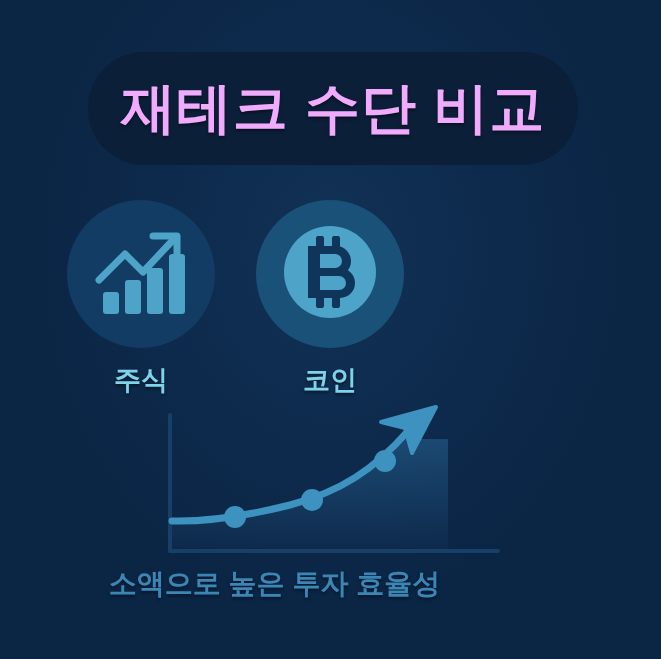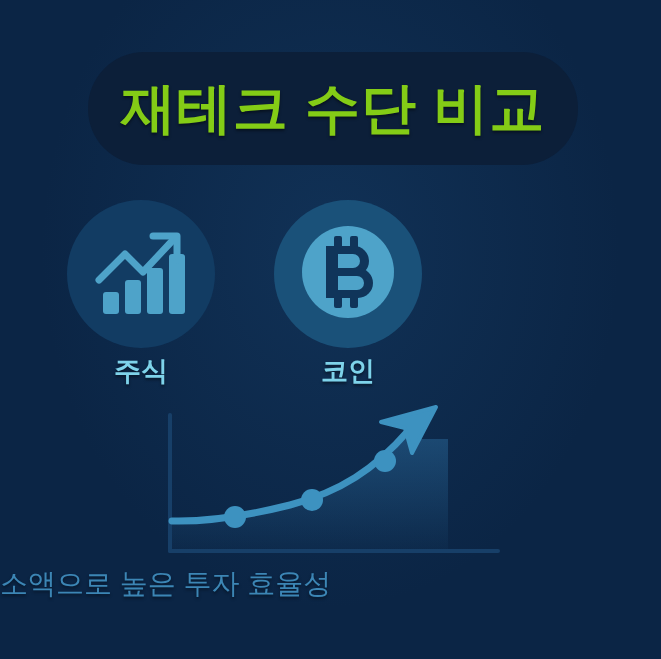--- a/index.html
+++ b/index.html
@@ -37,21 +37,21 @@
     top: 52px;
     width: 490px;
     height: 113px;
     background: #0c1f39;
     border-radius: 56px;
     display: flex;
     align-items: center;
     justify-content: center;
   }
   .title-text {
-    color: #84cc16;
+    color: #f0abfc;
     font-size: 55px;
     font-weight: bold;
     letter-spacing: 1px;
     line-height: 1;
     text-shadow: 0 2px 3px rgba(0,0,0,0.45);
     white-space: nowrap;
   }
 
   
   .icon-row {
@@ -60,39 +60,39 @@
     top: 200px;
     width: 661px;
     height: 200px;
   }
   .icon-item {
     position: absolute;
     width: 150px;
     text-align: center;
   }
   .icon-item.pos-0 { left: 66px; }
-  .icon-item.pos-1 { left: 273px; }
+  .icon-item.pos-1 { left: 255px; }
   .icon-item.pos-2 { left: 445px; }
 
   .icon-circle {
     width: 148px;
     height: 148px;
     border-radius: 50%;
     margin: 0 auto;
     display: flex;
     align-items: center;
     justify-content: center;
     background: #123c63;
   }
   .icon-item.pos-1 .icon-circle {
     background: #1a5179;
   }
 
   .icon-label {
-    margin-top: 10px;
+    margin-top: 19px;
     color: #7ed3ea;
     font-size: 27px;
     font-weight: bold;
     line-height: 1;
     text-shadow: 0 2px 3px rgba(0,0,0,0.45);
   }
 
   
   .growth-chart {
     position: absolute;
@@ -106,23 +106,24 @@
     width: 370px;
     height: 170px;
   }
 
   
   .caption {
     position: absolute;
     left: 0;
     top: 570px;
     width: 549px;
+    text-align: center;
     color: #3c86b5;
     font-size: 28px;
-    font-weight: normal;
+    font-weight: bold;
     line-height: 1;
     text-shadow: 0 2px 3px rgba(0,0,0,0.4);
   }
 </style>
 </head>
 <body>
 
 <div class="bg-texture"></div>
 
 <div class="canvas">

